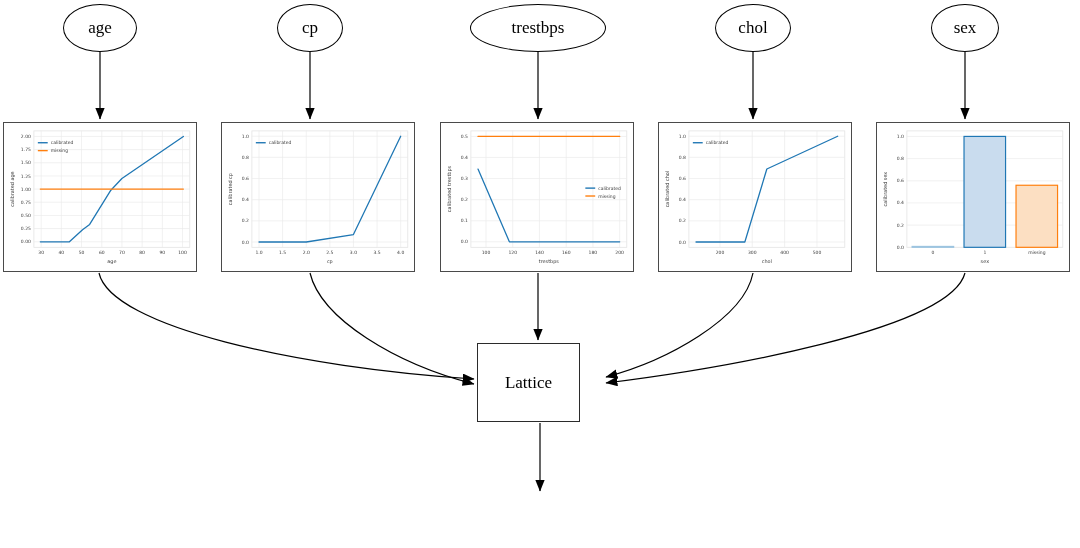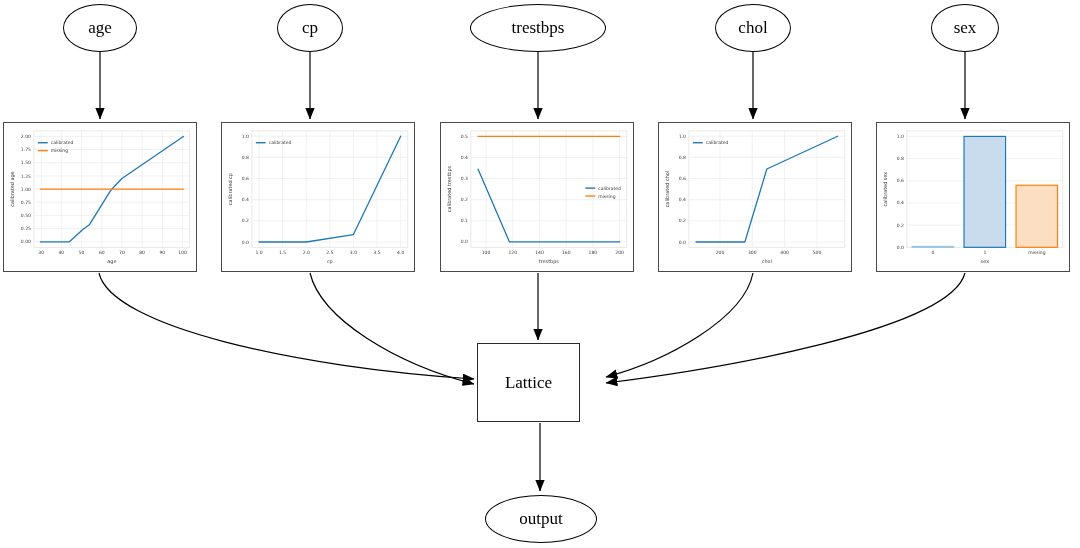--- a/index.html
+++ b/index.html
@@ -230,17 +230,14 @@
         <rect x="35.3" y="125.1" width="42.1" height="0.9" fill="#dde9f5" stroke="#9dc4e0" stroke-width="1.2"></rect>
         <rect x="87.9" y="13.6" width="42.1" height="112.4" fill="#c9dcee" stroke="#1f77b4" stroke-width="1.2"></rect>
         <rect x="140.6" y="63.1" width="42.1" height="62.9" fill="#fcdfc2" stroke="#ff7f0e" stroke-width="1.2"></rect>
       </svg>
     </div>
 
   <div class="node rect" style="left:477px;top:343px;width:103px;height:79px;">
     <span>Lattice</span>
   </div>
 
-  <div class="node ellipse" style="left:485px;top:495px;width:112px;height:48px;">
-    <span>output</span>
-  </div>
 
 </div>
 
 </body></html>

